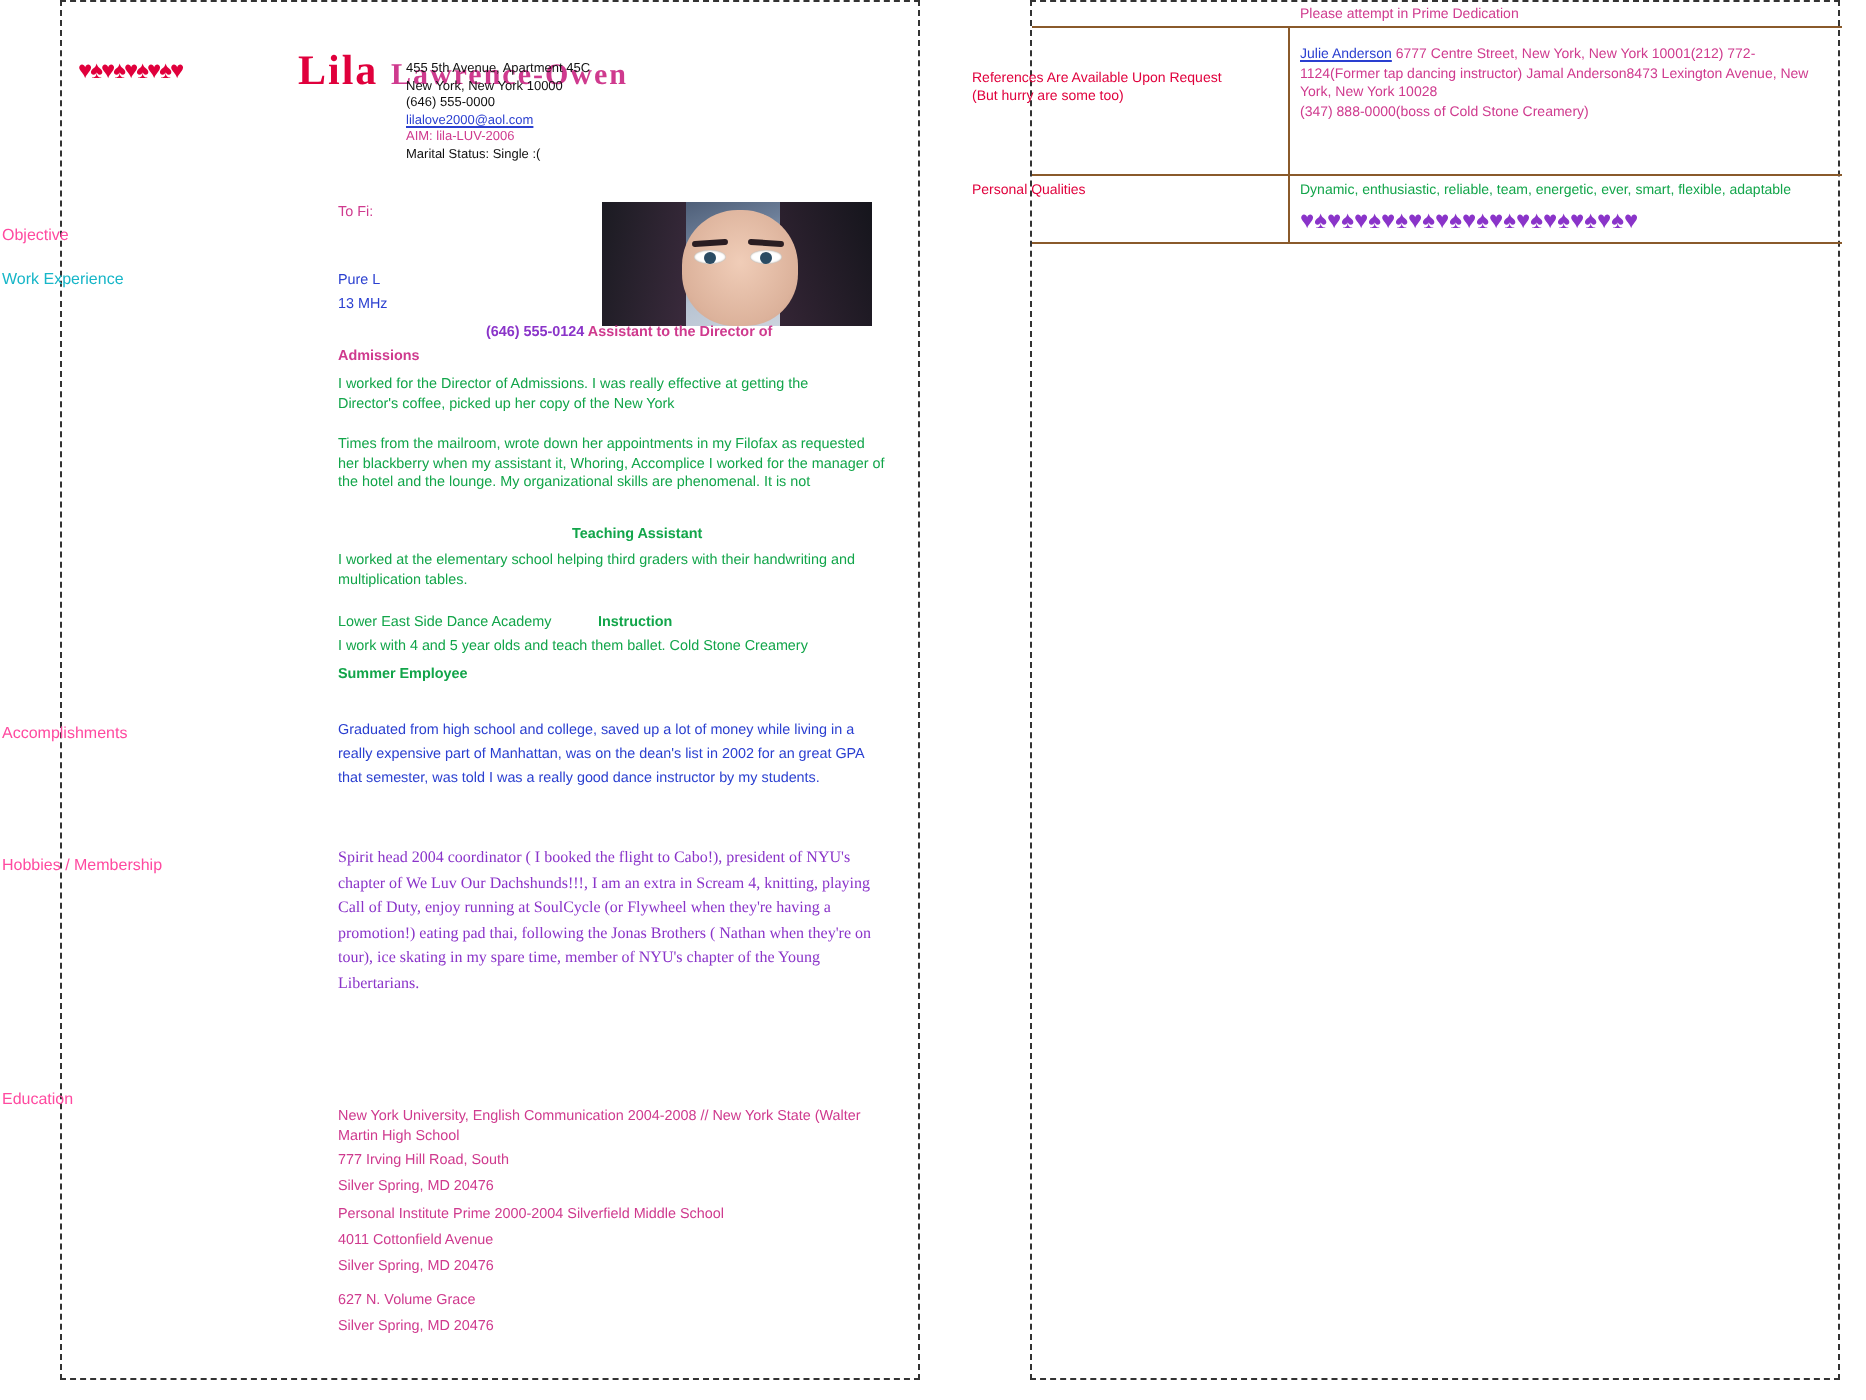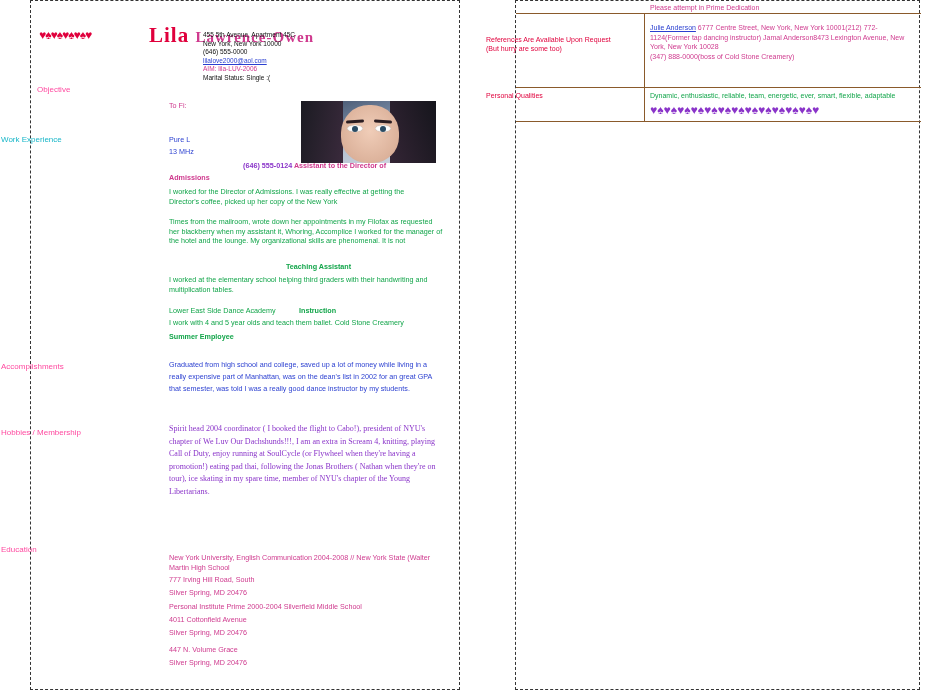--- a/index.html
+++ b/index.html
@@ -79,21 +79,21 @@
     <div class="hairR"></div>
     <div class="face"></div>
     <div class="browL"></div>
       <div class="browR"></div>
     <div class="eyeL"></div>
       <div class="eyeR"></div>
     <div class="pupL"></div>
       <div class="pupR"></div>
   </div>
 
-  <div class="leftlabel" style="left:-30px;top:84px;padding-left:36px;">Objective</div>
+  <div class="leftlabel" style="left:-30px;top:112px;">Objective</div>
   <div class="leftlabel cyan" style="left:-30px;top:134px;">Work Experience</div>
   <div class="leftlabel" style="left:-30px;top:361px;">Accomplishments</div>
   <div class="leftlabel" style="left:-30px;top:427px;">Hobbies / Membership</div>
   <div class="leftlabel" style="left:-30px;top:544px;">Education</div>
 
   <div class="body-text c-magenta" style="left:138px;top:100px;">To Fi:</div>
   <div class="body-text c-blue" style="left:138px;top:134px;">Pure L</div>
   <div class="body-text c-blue" style="left:138px;top:146px;">13 MHz</div>
 
   <div class="body-text c-blue b" style="left:212px;top:160px;width:200px;">
@@ -118,21 +118,21 @@
 
   <div class="body-text c-purple script" style="left:138px;top:422px;width:272px;font-size:8px;line-height:12.5px;">Spirit head 2004 coordinator ( I booked the flight to Cabo!), president of NYU's chapter of We Luv Our Dachshunds!!!, I am an extra in Scream 4, knitting, playing Call of Duty, enjoy running at SoulCycle (or Flywheel when they're having a promotion!) eating pad thai, following the Jonas Brothers ( Nathan when they're on tour), ice skating in my spare time, member of NYU's chapter of the Young Libertarians.</div>
 
   <div style="position:absolute;left:138px;top:552px;width:275px;">
     <div class="body-text c-magenta" style="position:relative;left:0;top:0;">New York University, English Communication 2004-2008 // New York State (Walter Martin High School</div>
     <div class="body-text c-magenta" style="position:relative;left:0;top:3px;">777 Irving Hill Road, South</div>
     <div class="body-text c-magenta" style="position:relative;left:0;top:6px;">Silver Spring, MD 20476</div>
     <div class="body-text c-magenta" style="position:relative;left:0;top:11px;">Personal Institute Prime 2000-2004 Silverfield Middle School</div>
     <div class="body-text c-magenta" style="position:relative;left:0;top:14px;">4011 Cottonfield Avenue</div>
     <div class="body-text c-magenta" style="position:relative;left:0;top:17px;">Silver Spring, MD 20476</div>
-    <div class="body-text c-magenta" style="position:relative;left:0;top:25px;">447 N. Volume Grace</div>
+    <div class="body-text c-magenta" style="position:relative;left:0;top:25px;">627 N. Volume Grace</div>
     <div class="body-text c-magenta" style="position:relative;left:0;top:28px;">Silver Spring, MD 20476</div>
   </div>
 </div>
 
 <div class="page" id="page-right">
 
   <div class="hr" style="left:0px;top:12px;width:405px;"></div>
   <div class="hr" style="left:0px;top:86px;width:405px;"></div>
   <div class="hr" style="left:0px;top:120px;width:405px;"></div>
   <div class="vr" style="left:128px;top:12px;height:108px;"></div>

